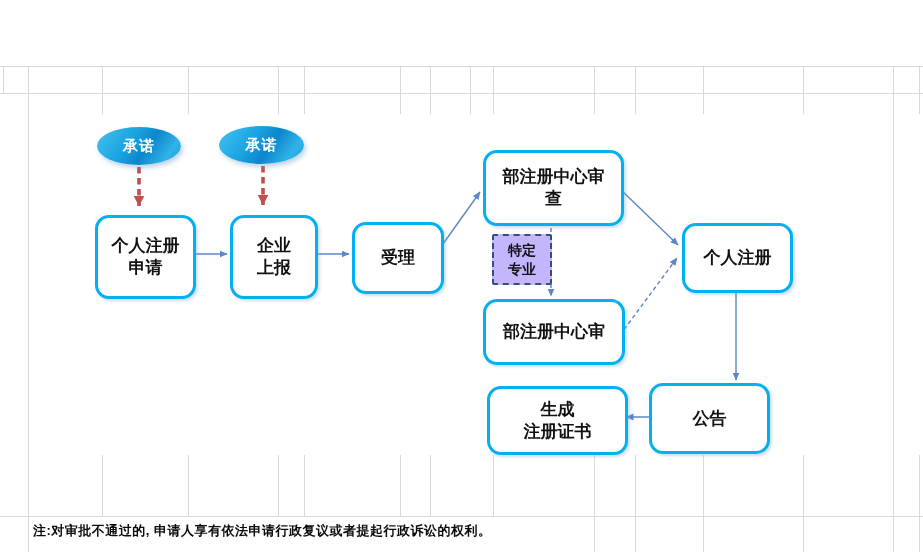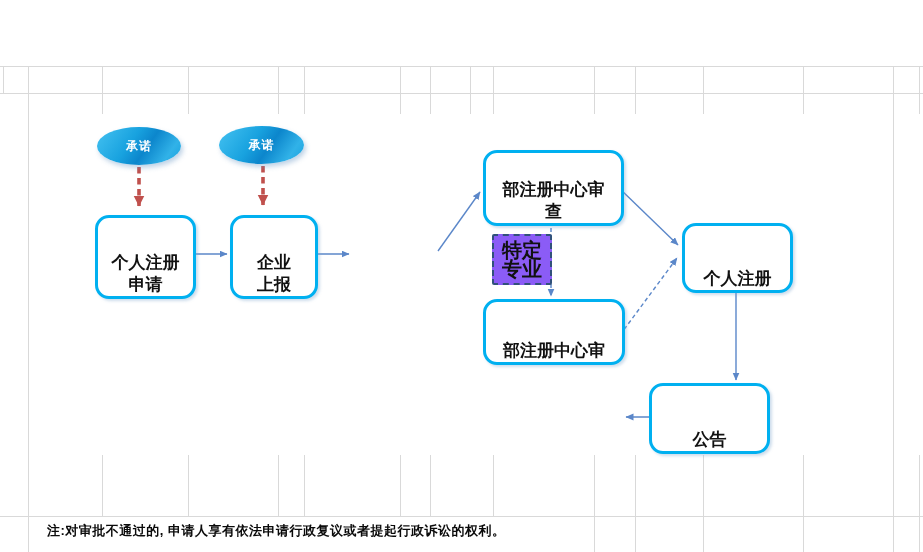--- a/index.html
+++ b/index.html
@@ -8,42 +8,42 @@
   .stage{position:absolute;inset:0;width:923px;height:552px;background:#fff;}
 
   
   #grid{position:absolute;inset:0;z-index:1;pointer-events:none;}
   .gl{position:absolute;background:var(--grid-line,#D9D9D9);}
 
   
   .title{position:absolute;top:17px;left:0;width:100%;text-align:center;z-index:4;
          font-size:21px;font-weight:700;color:#0a0a0a;letter-spacing:1px;}
   .note{position:absolute;left:33px;top:522px;z-index:4;
-        font-size:13px;font-weight:700;color:#0a0a0a;letter-spacing:.5px;margin-left:14px;}
+        font-size:13px;font-weight:700;color:#0a0a0a;letter-spacing:.5px;}
 
   
   svg.connectors{position:absolute;inset:0;z-index:2;pointer-events:none;}
   .conn{stroke:var(--connector);stroke-width:1.4;fill:none;}
   .conn-dashed{stroke:var(--connector);stroke-width:1.4;fill:none;stroke-dasharray:4 3;}
   .red-arrow{stroke:var(--promise-arrow);stroke-width:3.6;fill:none;stroke-dasharray:6.5 4.5;}
   #arrowBlue path{fill:var(--connector);}
   #arrowRed path{fill:var(--promise-arrow);}
 
   
   .node{position:absolute;z-index:3;display:flex;flex-direction:column;
         align-items:center;justify-content:center;text-align:center;
         color:var(--text,#111);font-weight:700;}
   .box{background:#fff;border:3px solid var(--box-border);border-radius:14px;
        font-size:17px;line-height:22px;
-       box-shadow:2px 2px 3px rgba(125,165,205,.38);justify-content:flex-end;}
-  .ellipse{border-radius:50%;color:#fff;font-size:12px;letter-spacing:1px;
+       box-shadow:2px 2px 3px rgba(125,165,205,.38);}
+  .ellipse{border-radius:50%;color:#fff;font-size:15px;letter-spacing:1px;
        background:linear-gradient(125deg,var(--ellipse-light) 0%,var(--ellipse-mid) 40%,var(--ellipse-dark) 58%,#31B2E8 82%,var(--ellipse-mid) 100%);
        box-shadow:2px 3px 5px rgba(110,155,200,.45);}
-  .special{background:#8b5cf6;border:2px dashed var(--special-border);border-radius:2px;
-       font-size:20px;line-height:19px;}
+  .special{background:#c4b5fd;border:2px dashed var(--special-border);border-radius:2px;
+       font-size:14px;line-height:19px;}
 </style>
 </head>
 <body>
 
 <div class="stage">
 
   <div id="grid">
       <div class="gl" style="left: 0px; top: 66px; width: 923px; height: 1px;"></div>
       <div class="gl" style="left: 0px; top: 93px; width: 923px; height: 1px;"></div>
       <div class="gl" style="left: 0px; top: 516px; width: 923px; height: 1px;"></div>
@@ -115,20 +115,23 @@
   <div class="node box" style="left:95px;top:215px;width:95px;height:78px">
     <div>个人注册</div>
     <div>申请</div>
   </div>
 
   <div class="node box" style="left:230px;top:215px;width:82px;height:78px">
     <div>企业</div>
     <div>上报</div>
   </div>
 
+  <div class="node box" style="left:352px;top:222px;width:86px;height:66px">
+    <div>受理</div>
+  </div>
 
   <div class="node box" style="left:483px;top:150px;width:135px;height:70px">
     <div>部注册中心审</div>
     <div>查</div>
   </div>
 
   <div class="node special" style="left:492px;top:234px;width:56px;height:47px">
     <div>特定</div>
     <div>专业</div>
   </div>
@@ -138,16 +141,20 @@
   </div>
 
   <div class="node box" style="left:682px;top:223px;width:105px;height:64px">
     <div>个人注册</div>
   </div>
 
   <div class="node box" style="left:649px;top:383px;width:115px;height:65px">
     <div>公告</div>
   </div>
 
+  <div class="node box" style="left:487px;top:386px;width:135px;height:63px">
+    <div>生成</div>
+    <div>注册证书</div>
+  </div>
 
   <div class="note">注:对审批不通过的, 申请人享有依法申请行政复议或者提起行政诉讼的权利。</div>
 
 </div>
 
 </body></html>

